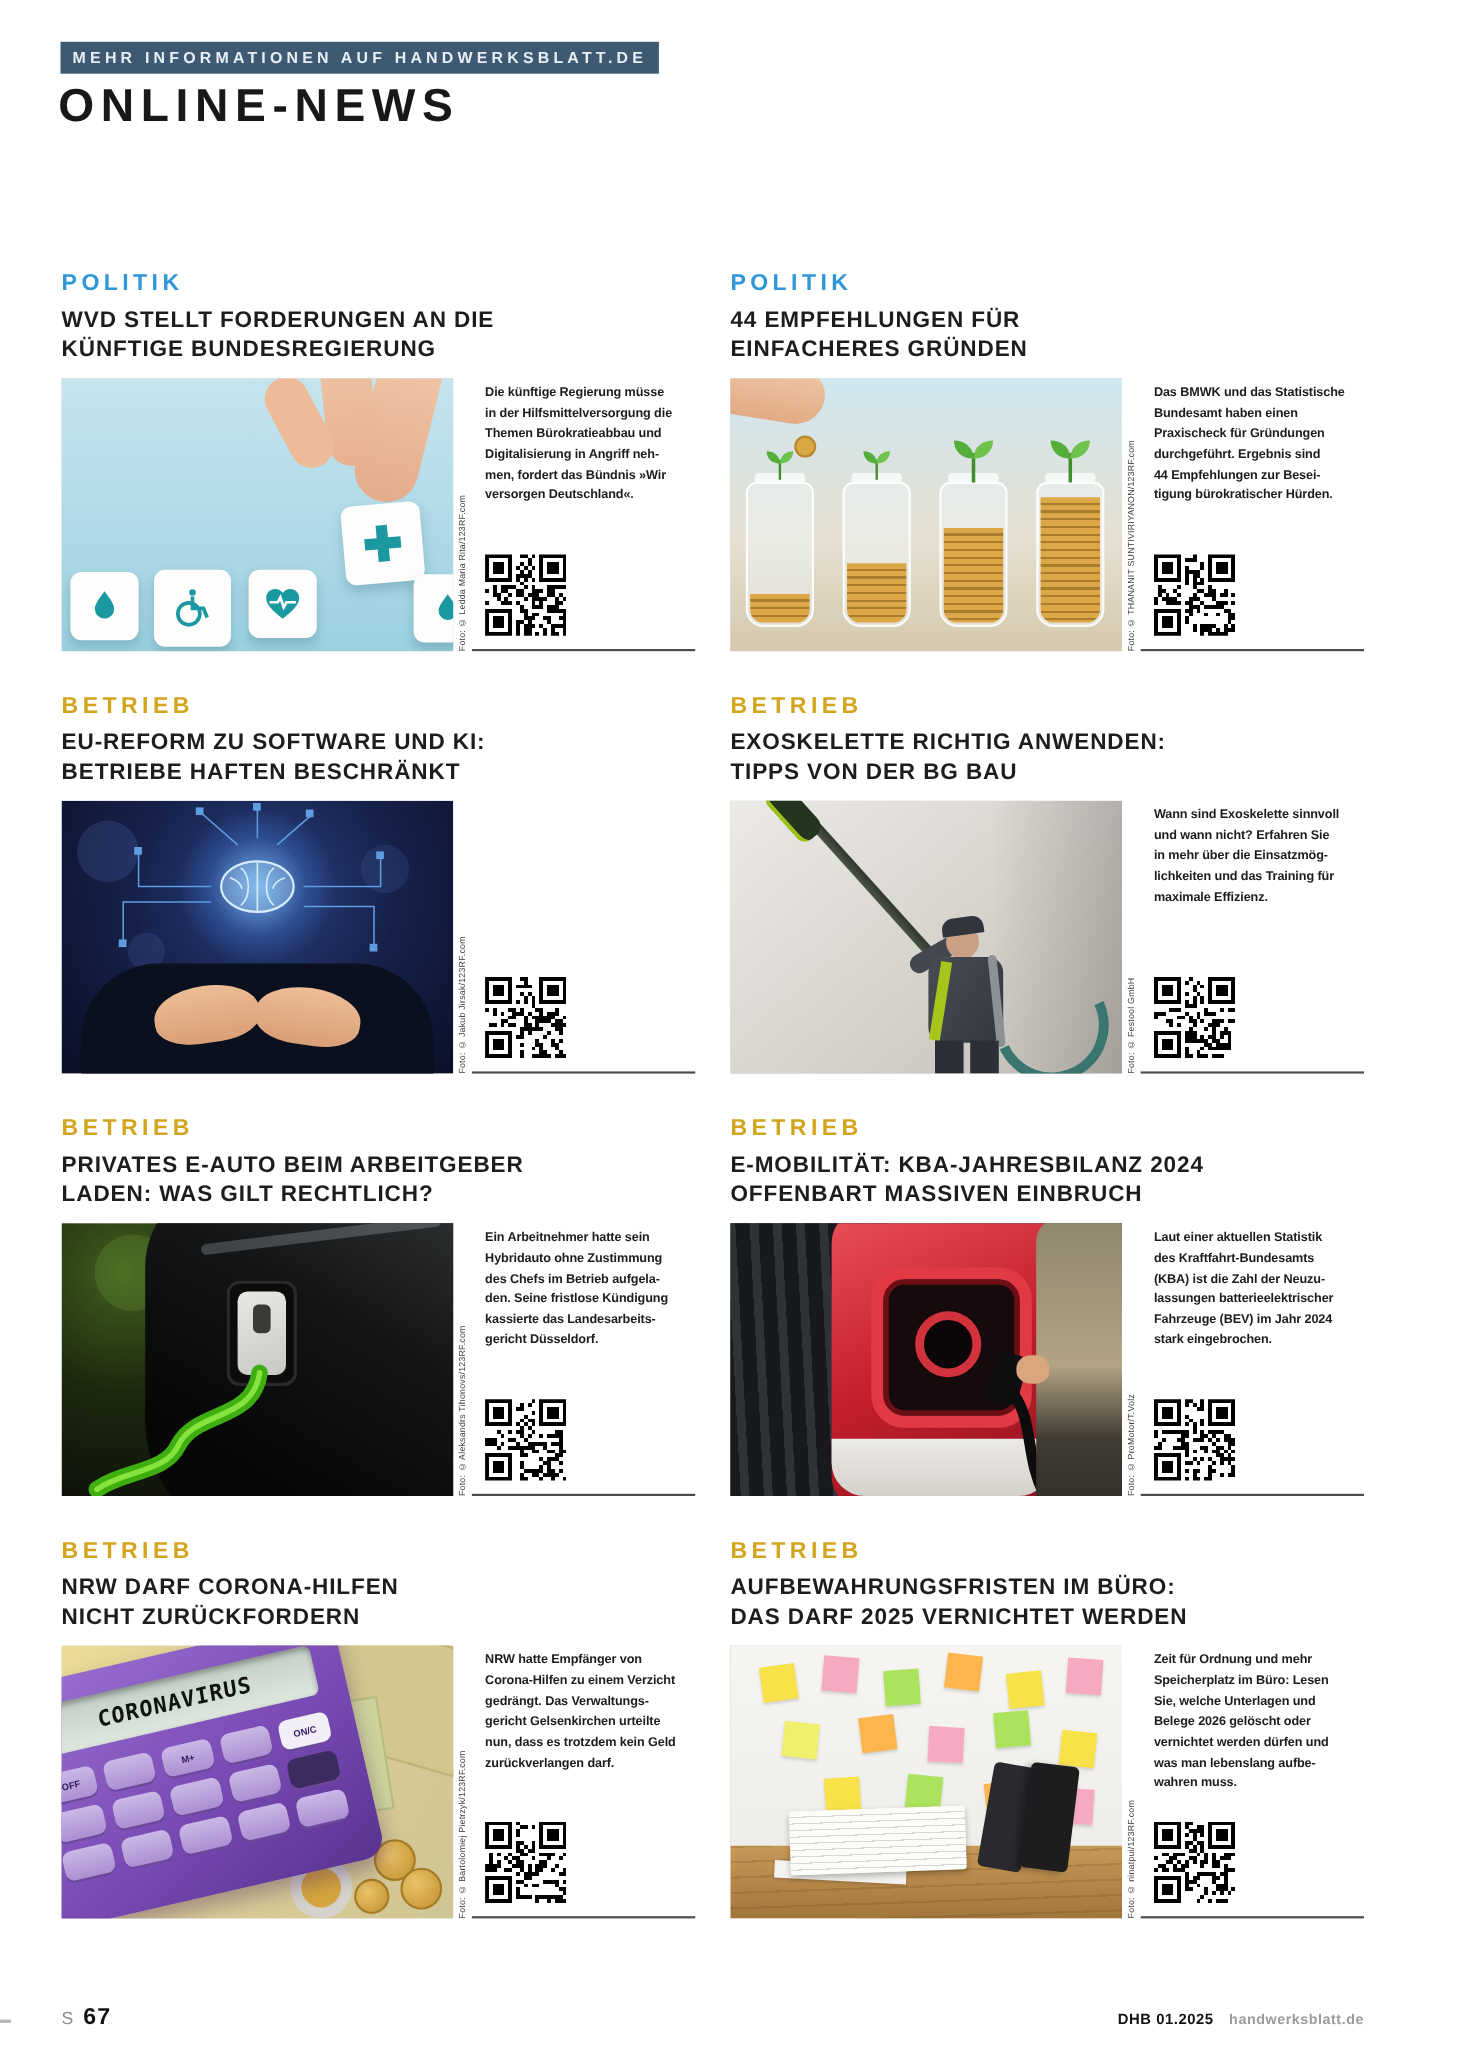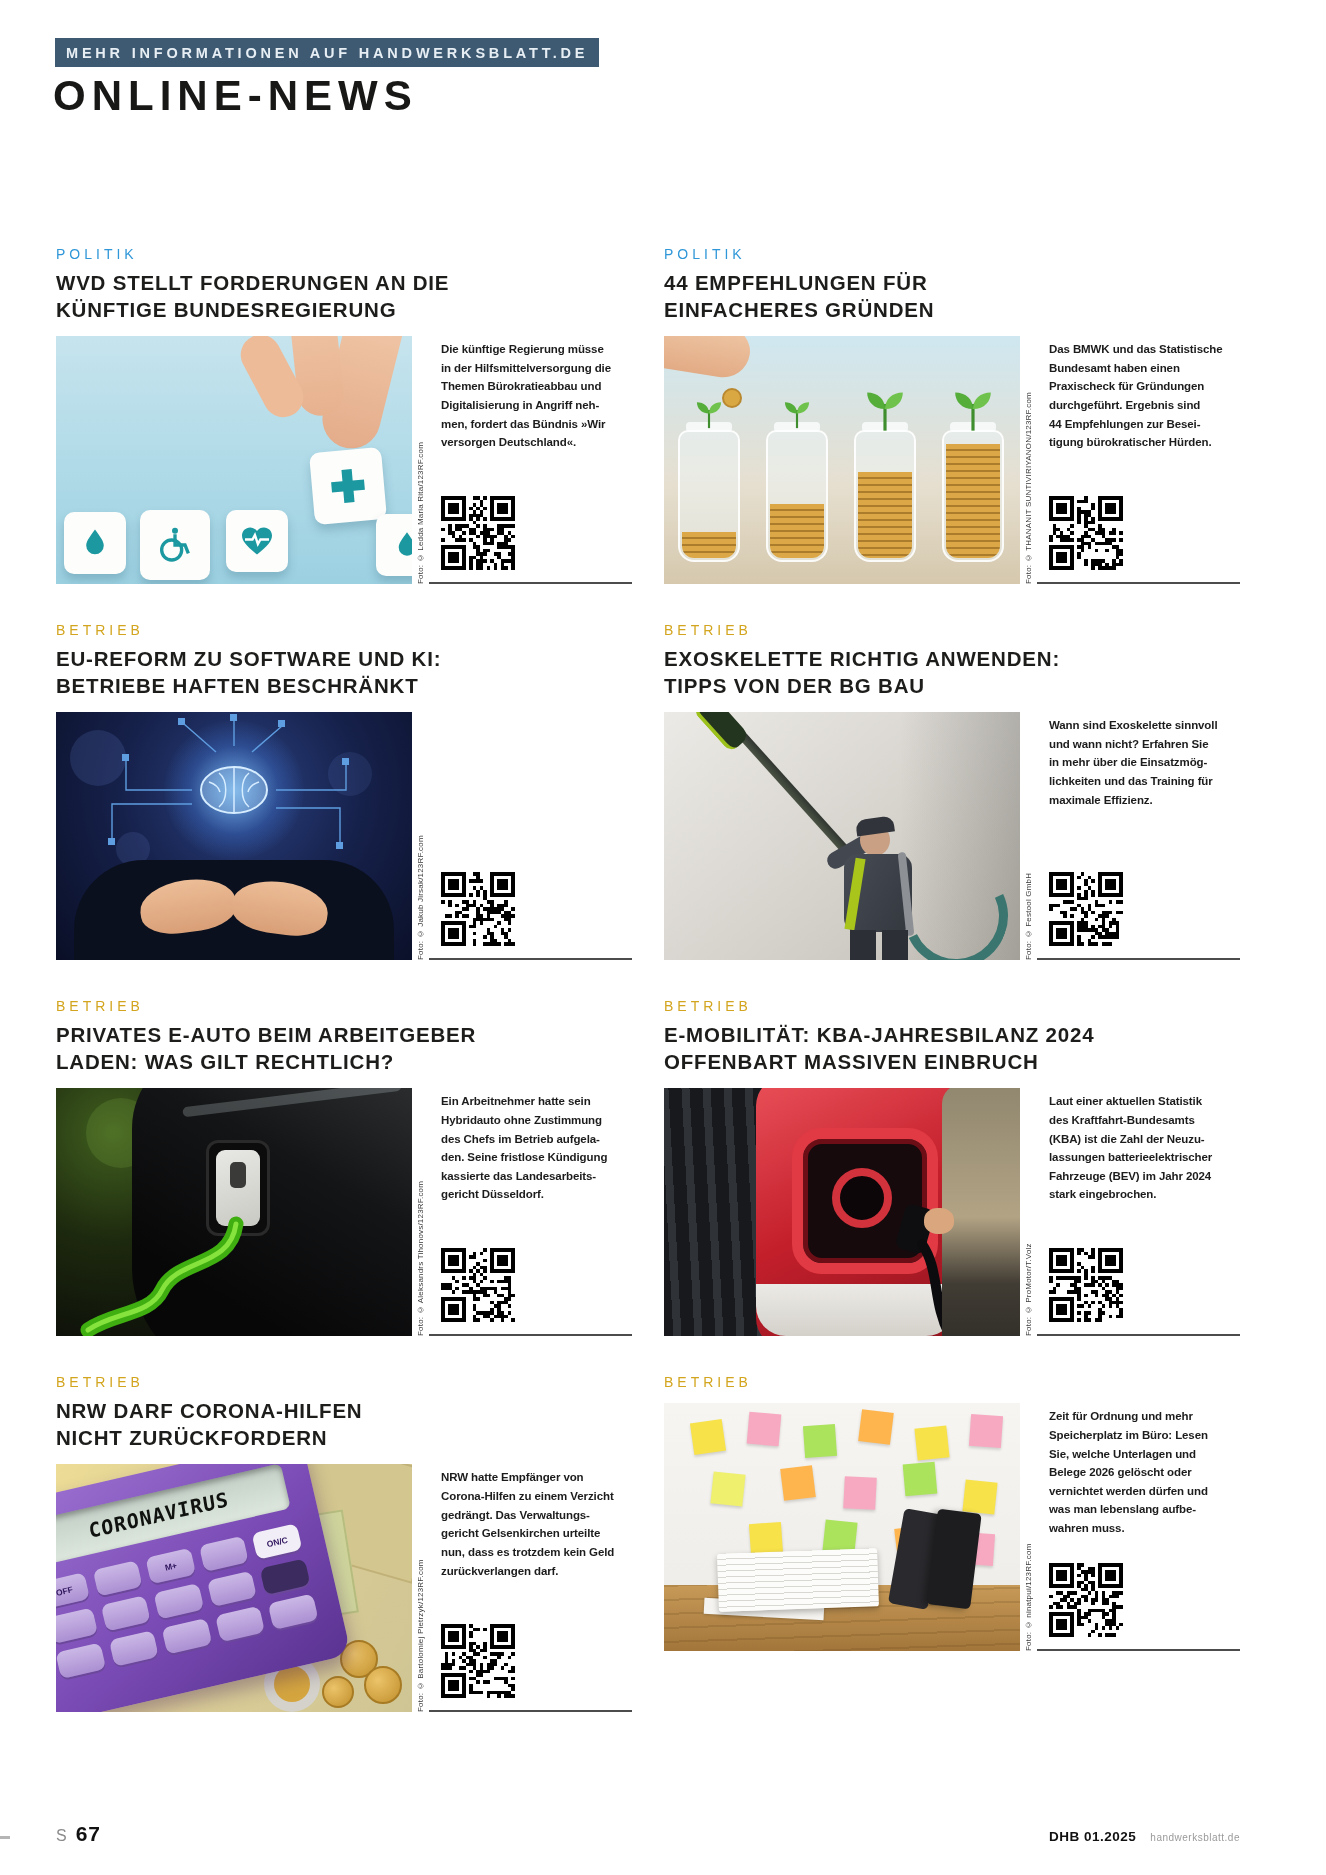--- a/index.html
+++ b/index.html
@@ -5,39 +5,39 @@
   html,body{margin:0;padding:0}
   body{width:1326px;height:1875px;background:#fff;position:relative;overflow:hidden;
        font-family:"Liberation Sans",sans-serif;color:#1c1c1c}
   .kicker{position:absolute;left:55px;top:38px;background:#3d5a72;color:#e7eef4;
           font-size:14.5px;font-weight:700;letter-spacing:3.8px;padding:7px 11px 6px;white-space:nowrap}
   .title{position:absolute;left:53px;top:72px;margin:0;font-size:42px;font-weight:800;
          letter-spacing:6px;color:#181816;white-space:nowrap}
   .grid{position:absolute;left:56px;top:246px;width:1184px;display:grid;
         grid-template-columns:1fr 1fr;column-gap:32px;row-gap:38px}
   .article{min-width:0}
-  .cat{font-size:14px;font-weight:400;letter-spacing:4px}
+  .cat{font-size:21px;font-weight:700;letter-spacing:4px}
   .hl{margin:7px 0 0;font-size:20.5px;font-weight:800;letter-spacing:.8px;line-height:1.32;
       color:#1d1d1b;white-space:pre-line}
   .content{display:flex;margin-top:13px;height:248px}
   .photo{width:356px;height:248px;position:relative;overflow:hidden;flex:none;background:#ccc}
   .ab{position:absolute}
   .credit{flex:none;width:17px;height:248px;writing-mode:vertical-rl;transform:rotate(180deg);
           font-size:8px;line-height:17px;color:#3a3a3a;letter-spacing:.2px;overflow:hidden;white-space:nowrap}
   .textcol{flex:1;min-width:0;padding-left:12px;display:flex;flex-direction:column;
            border-bottom:2px solid #4c4c4c}
   .body{margin:4px 0 0;font-size:11.5px;font-weight:700;line-height:1.62;letter-spacing:-.1px;
         color:#1c1c1c;white-space:pre-line}
   .qr{margin-top:auto;margin-bottom:12px;width:74px;height:74px}
   .footer{position:absolute;left:56px;width:1184px;top:1822px;display:flex;
           justify-content:space-between;align-items:baseline}
   .pageno .s{color:#8a8a8a;font-size:16px;letter-spacing:2px;margin-right:7px}
   .pageno .n{color:#111;font-size:21px;font-weight:800;letter-spacing:1px}
   .issue .i{font-weight:800;font-size:13.5px;color:#111;letter-spacing:.5px;margin-right:14px}
-  .issue .site{color:#9a9a9a;font-size:10px;font-weight:400;letter-spacing:.5px}
+  .issue .site{color:#9a9a9a;font-size:13px;font-weight:700;letter-spacing:.5px}
   .trim{position:absolute;left:0;top:1836px;width:10px;height:3px;background:#b5b5b5}
   .cube{position:absolute;background:#fdfdfb;border-radius:10px;
         box-shadow:0 6px 10px rgba(40,90,110,.25);display:flex;align-items:center;justify-content:center}
   .note{position:absolute;width:32px;height:32px;box-shadow:0 2px 3px rgba(0,0,0,.15)}
   .coin{position:absolute;width:34px;height:34px;border-radius:50%;
         background:radial-gradient(circle at 35% 35%,#ecc46a,#c18f2c);border:2px solid #a77b24}
   .key{height:27px;border-radius:8px;background:linear-gradient(180deg,#cbb8e6,#ab8fd2);
        box-shadow:0 2px 0 #6b4899;display:flex;align-items:center;justify-content:center;
        font-size:8.5px;font-weight:700;color:#31175e}
 </style>
@@ -356,20 +356,22 @@
 zurückverlangen darf.</p>
         <div class="qr"><svg viewBox="0 0 21 21" width="74" height="74" shape-rendering="crispEdges">
                 <path d="M0 0h1v1h-1zM1 0h1v1h-1zM2 0h1v1h-1zM3 0h1v1h-1zM4 0h1v1h-1zM5 0h1v1h-1zM6 0h1v1h-1zM0 1h1v1h-1zM6 1h1v1h-1zM0 2h1v1h-1zM2 2h1v1h-1zM3 2h1v1h-1zM4 2h1v1h-1zM6 2h1v1h-1zM0 3h1v1h-1zM2 3h1v1h-1zM3 3h1v1h-1zM4 3h1v1h-1zM6 3h1v1h-1zM0 4h1v1h-1zM2 4h1v1h-1zM3 4h1v1h-1zM4 4h1v1h-1zM6 4h1v1h-1zM0 5h1v1h-1zM6 5h1v1h-1zM0 6h1v1h-1zM1 6h1v1h-1zM2 6h1v1h-1zM3 6h1v1h-1zM4 6h1v1h-1zM5 6h1v1h-1zM6 6h1v1h-1zM14 0h1v1h-1zM15 0h1v1h-1zM16 0h1v1h-1zM17 0h1v1h-1zM18 0h1v1h-1zM19 0h1v1h-1zM20 0h1v1h-1zM14 1h1v1h-1zM20 1h1v1h-1zM14 2h1v1h-1zM16 2h1v1h-1zM17 2h1v1h-1zM18 2h1v1h-1zM20 2h1v1h-1zM14 3h1v1h-1zM16 3h1v1h-1zM17 3h1v1h-1zM18 3h1v1h-1zM20 3h1v1h-1zM14 4h1v1h-1zM16 4h1v1h-1zM17 4h1v1h-1zM18 4h1v1h-1zM20 4h1v1h-1zM14 5h1v1h-1zM20 5h1v1h-1zM14 6h1v1h-1zM15 6h1v1h-1zM16 6h1v1h-1zM17 6h1v1h-1zM18 6h1v1h-1zM19 6h1v1h-1zM20 6h1v1h-1zM0 14h1v1h-1zM1 14h1v1h-1zM2 14h1v1h-1zM3 14h1v1h-1zM4 14h1v1h-1zM5 14h1v1h-1zM6 14h1v1h-1zM0 15h1v1h-1zM6 15h1v1h-1zM0 16h1v1h-1zM2 16h1v1h-1zM3 16h1v1h-1zM4 16h1v1h-1zM6 16h1v1h-1zM0 17h1v1h-1zM2 17h1v1h-1zM3 17h1v1h-1zM4 17h1v1h-1zM6 17h1v1h-1zM0 18h1v1h-1zM2 18h1v1h-1zM3 18h1v1h-1zM4 18h1v1h-1zM6 18h1v1h-1zM0 19h1v1h-1zM6 19h1v1h-1zM0 20h1v1h-1zM1 20h1v1h-1zM2 20h1v1h-1zM3 20h1v1h-1zM4 20h1v1h-1zM5 20h1v1h-1zM6 20h1v1h-1zM8 0h1v1h-1zM9 1h1v1h-1zM10 1h1v1h-1zM12 1h1v1h-1zM8 2h1v1h-1zM8 3h1v1h-1zM8 5h1v1h-1zM9 5h1v1h-1zM12 5h1v1h-1zM8 6h1v1h-1zM10 6h1v1h-1zM12 6h1v1h-1zM8 7h1v1h-1zM9 7h1v1h-1zM11 7h1v1h-1zM12 7h1v1h-1zM1 8h1v1h-1zM3 8h1v1h-1zM6 8h1v1h-1zM9 8h1v1h-1zM10 8h1v1h-1zM14 8h1v1h-1zM15 8h1v1h-1zM16 8h1v1h-1zM17 8h1v1h-1zM20 8h1v1h-1zM1 9h1v1h-1zM5 9h1v1h-1zM7 9h1v1h-1zM8 9h1v1h-1zM12 9h1v1h-1zM16 9h1v1h-1zM19 9h1v1h-1zM1 10h1v1h-1zM3 10h1v1h-1zM6 10h1v1h-1zM8 10h1v1h-1zM9 10h1v1h-1zM14 10h1v1h-1zM15 10h1v1h-1zM0 11h1v1h-1zM1 11h1v1h-1zM2 11h1v1h-1zM3 11h1v1h-1zM7 11h1v1h-1zM8 11h1v1h-1zM9 11h1v1h-1zM11 11h1v1h-1zM13 11h1v1h-1zM14 11h1v1h-1zM15 11h1v1h-1zM18 11h1v1h-1zM0 12h1v1h-1zM1 12h1v1h-1zM2 12h1v1h-1zM5 12h1v1h-1zM6 12h1v1h-1zM9 12h1v1h-1zM11 12h1v1h-1zM13 12h1v1h-1zM14 12h1v1h-1zM17 12h1v1h-1zM20 12h1v1h-1zM8 13h1v1h-1zM10 13h1v1h-1zM11 13h1v1h-1zM12 13h1v1h-1zM13 13h1v1h-1zM19 13h1v1h-1zM20 13h1v1h-1zM10 14h1v1h-1zM11 14h1v1h-1zM8 15h1v1h-1zM9 15h1v1h-1zM15 15h1v1h-1zM16 15h1v1h-1zM17 15h1v1h-1zM18 15h1v1h-1zM20 15h1v1h-1zM10 16h1v1h-1zM12 16h1v1h-1zM13 16h1v1h-1zM18 16h1v1h-1zM8 17h1v1h-1zM19 17h1v1h-1zM20 17h1v1h-1zM8 18h1v1h-1zM20 18h1v1h-1zM8 19h1v1h-1zM9 19h1v1h-1zM10 19h1v1h-1zM11 19h1v1h-1zM13 19h1v1h-1zM14 19h1v1h-1zM15 19h1v1h-1zM16 19h1v1h-1zM17 19h1v1h-1zM18 19h1v1h-1zM19 19h1v1h-1zM13 20h1v1h-1zM16 20h1v1h-1zM18 20h1v1h-1zM19 20h1v1h-1zM20 20h1v1h-1z" fill="#000"></path>
               </svg></div>
       </div>
     </div>
   </article>
 
   <article class="article">
     <div class="cat" style="color: rgb(211, 165, 30);">BETRIEB</div>
+    <h2 class="hl">AUFBEWAHRUNGSFRISTEN IM BÜRO:
+DAS DARF 2025 VERNICHTET WERDEN</h2>
     <div class="content">
       <div class="photo">
             <div class="ab" style="inset:0;background:linear-gradient(180deg,#f6f5f2 0%,#efeeea 70%,#e7e5e1 100%)"></div>
             <div class="note" style="left:28px;top:18px;transform:rotate(-8deg);background:#f7e24a"></div>
             <div class="note" style="left:84px;top:10px;transform:rotate(5deg);background:#f8a9c2"></div>
             <div class="note" style="left:140px;top:22px;transform:rotate(-4deg);background:#abe35d"></div>
             <div class="note" style="left:196px;top:8px;transform:rotate(7deg);background:#ffb54d"></div>
             <div class="note" style="left:252px;top:24px;transform:rotate(-6deg);background:#f7e24a"></div>
             <div class="note" style="left:306px;top:12px;transform:rotate(4deg);background:#f8a9c2"></div>
             <div class="note" style="left:48px;top:70px;transform:rotate(6deg);background:#eef06e"></div>

